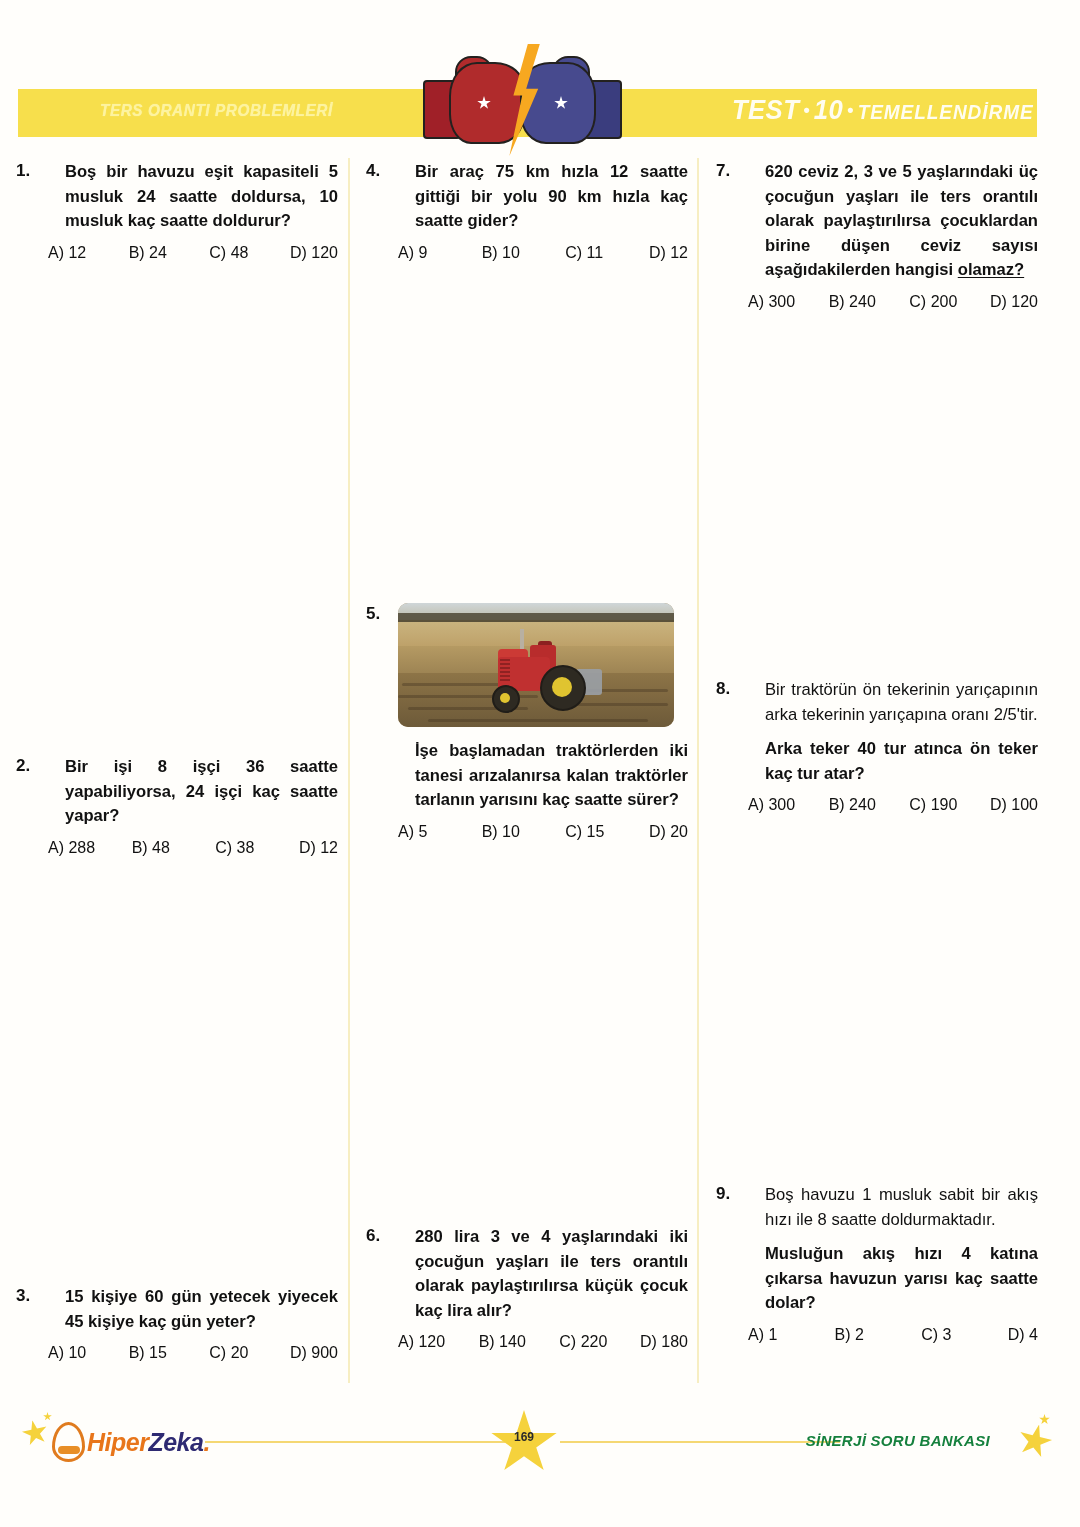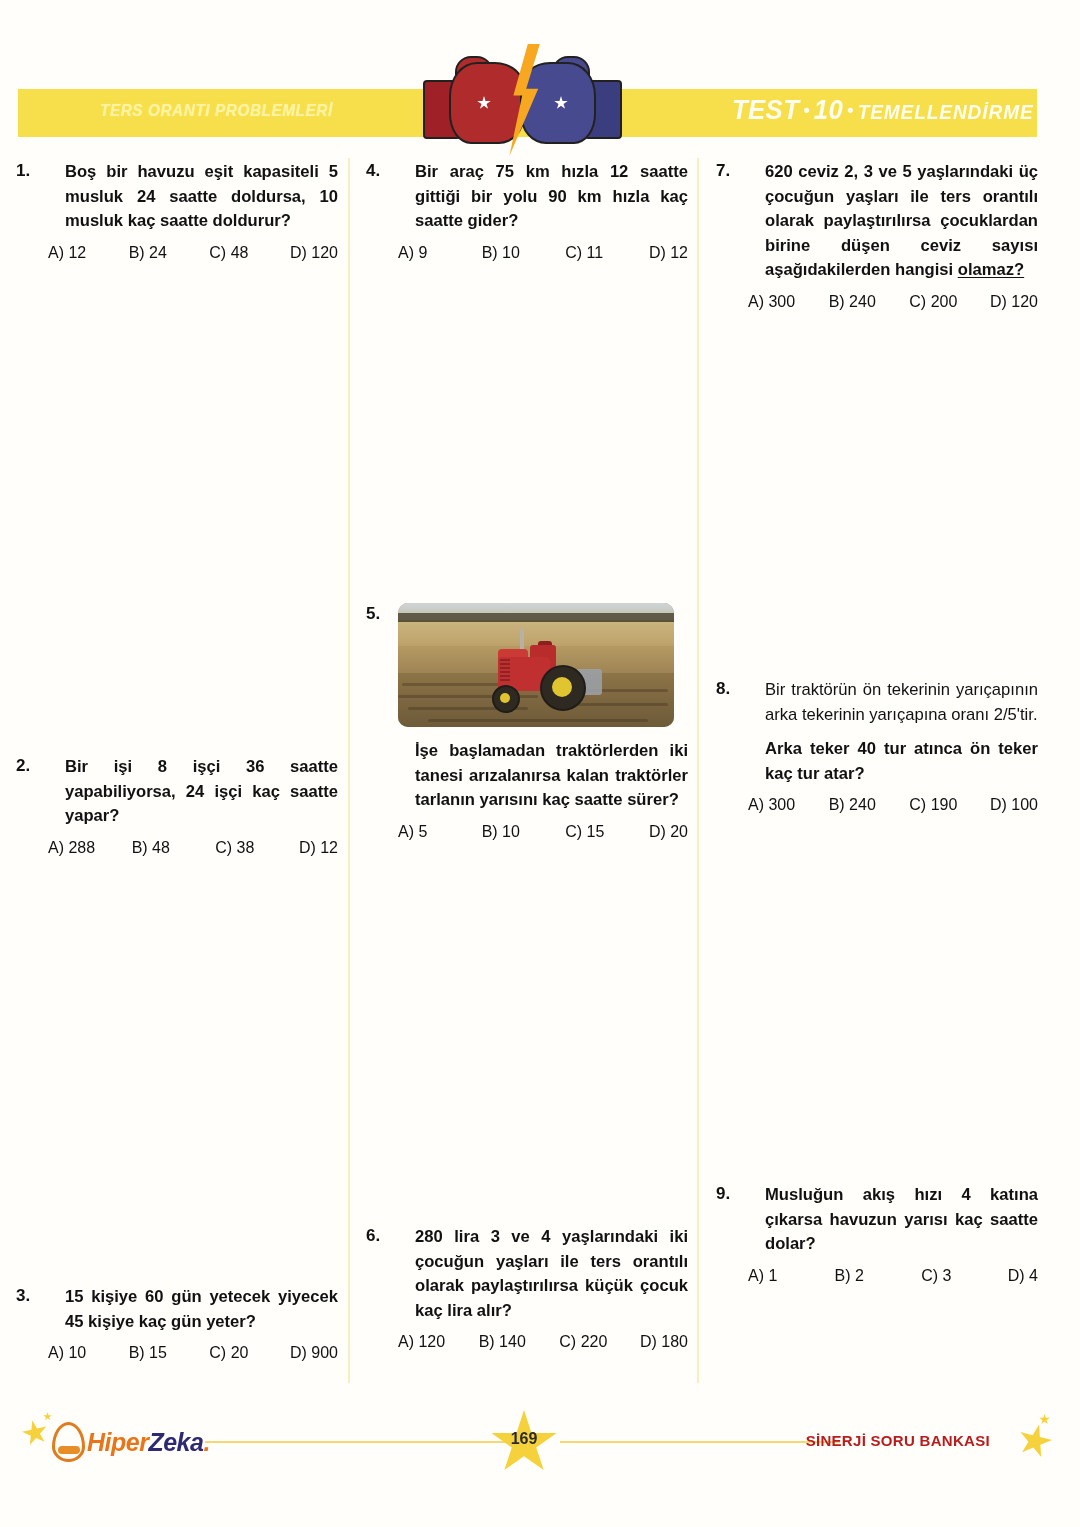--- a/index.html
+++ b/index.html
@@ -368,30 +368,31 @@
   .star-small-left { left: 22px; top: 20px; width: 26px; height: 26px; transform: rotate(-12deg); }
   .star-tiny-left  { left: 43px; top: 12px; width: 9px; height: 9px; }
   .star-page {
     left: 490px; top: 10px; width: 68px; height: 66px;
   }
   .page-num {
     position: absolute;
     left: 490px; top: 30px;
     width: 68px;
     text-align: center;
-    font-size: 16px;
+    font-size: 12px;
     font-weight: bold;
     color: #2a2a2a;
   }
   .footer-right-text {
     position: absolute;
     right: 90px; top: 32px;
     font-size: 15px;
     font-weight: bold;
-    color: #b91c1c;
+    font-style: italic;
+    color: #15803d;
     letter-spacing: 0.3px;
     white-space: nowrap;
   }
   .star-right-big { right: 28px; top: 24px; width: 34px; height: 34px; transform: rotate(14deg); }
   .star-right-tiny { right: 30px; top: 14px; width: 11px; height: 11px; }
 </style>
 </head>
 <body>
 
 <div class="header">
@@ -556,20 +557,21 @@
         <span class="opt">B) 240</span>
         <span class="opt">C) 190</span>
         <span class="opt">D) 100</span>
       </div>
     </div>
   </div>
 
   <div class="abs q" style="top:1023px;">
     <div class="q-num">9.</div>
     <div class="q-body">
+      <p class="q-text normal">Boş havuzu 1 musluk sabit bir akış hızı ile 8 saatte doldurmaktadır.</p>
       <p class="q-text">Musluğun akış hızı 4 katına çıkarsa havuzun yarısı kaç saatte dolar?</p>
       <div class="options">
         <span class="opt">A) 1</span>
         <span class="opt">B) 2</span>
         <span class="opt">C) 3</span>
         <span class="opt">D) 4</span>
       </div>
     </div>
   </div>
 

